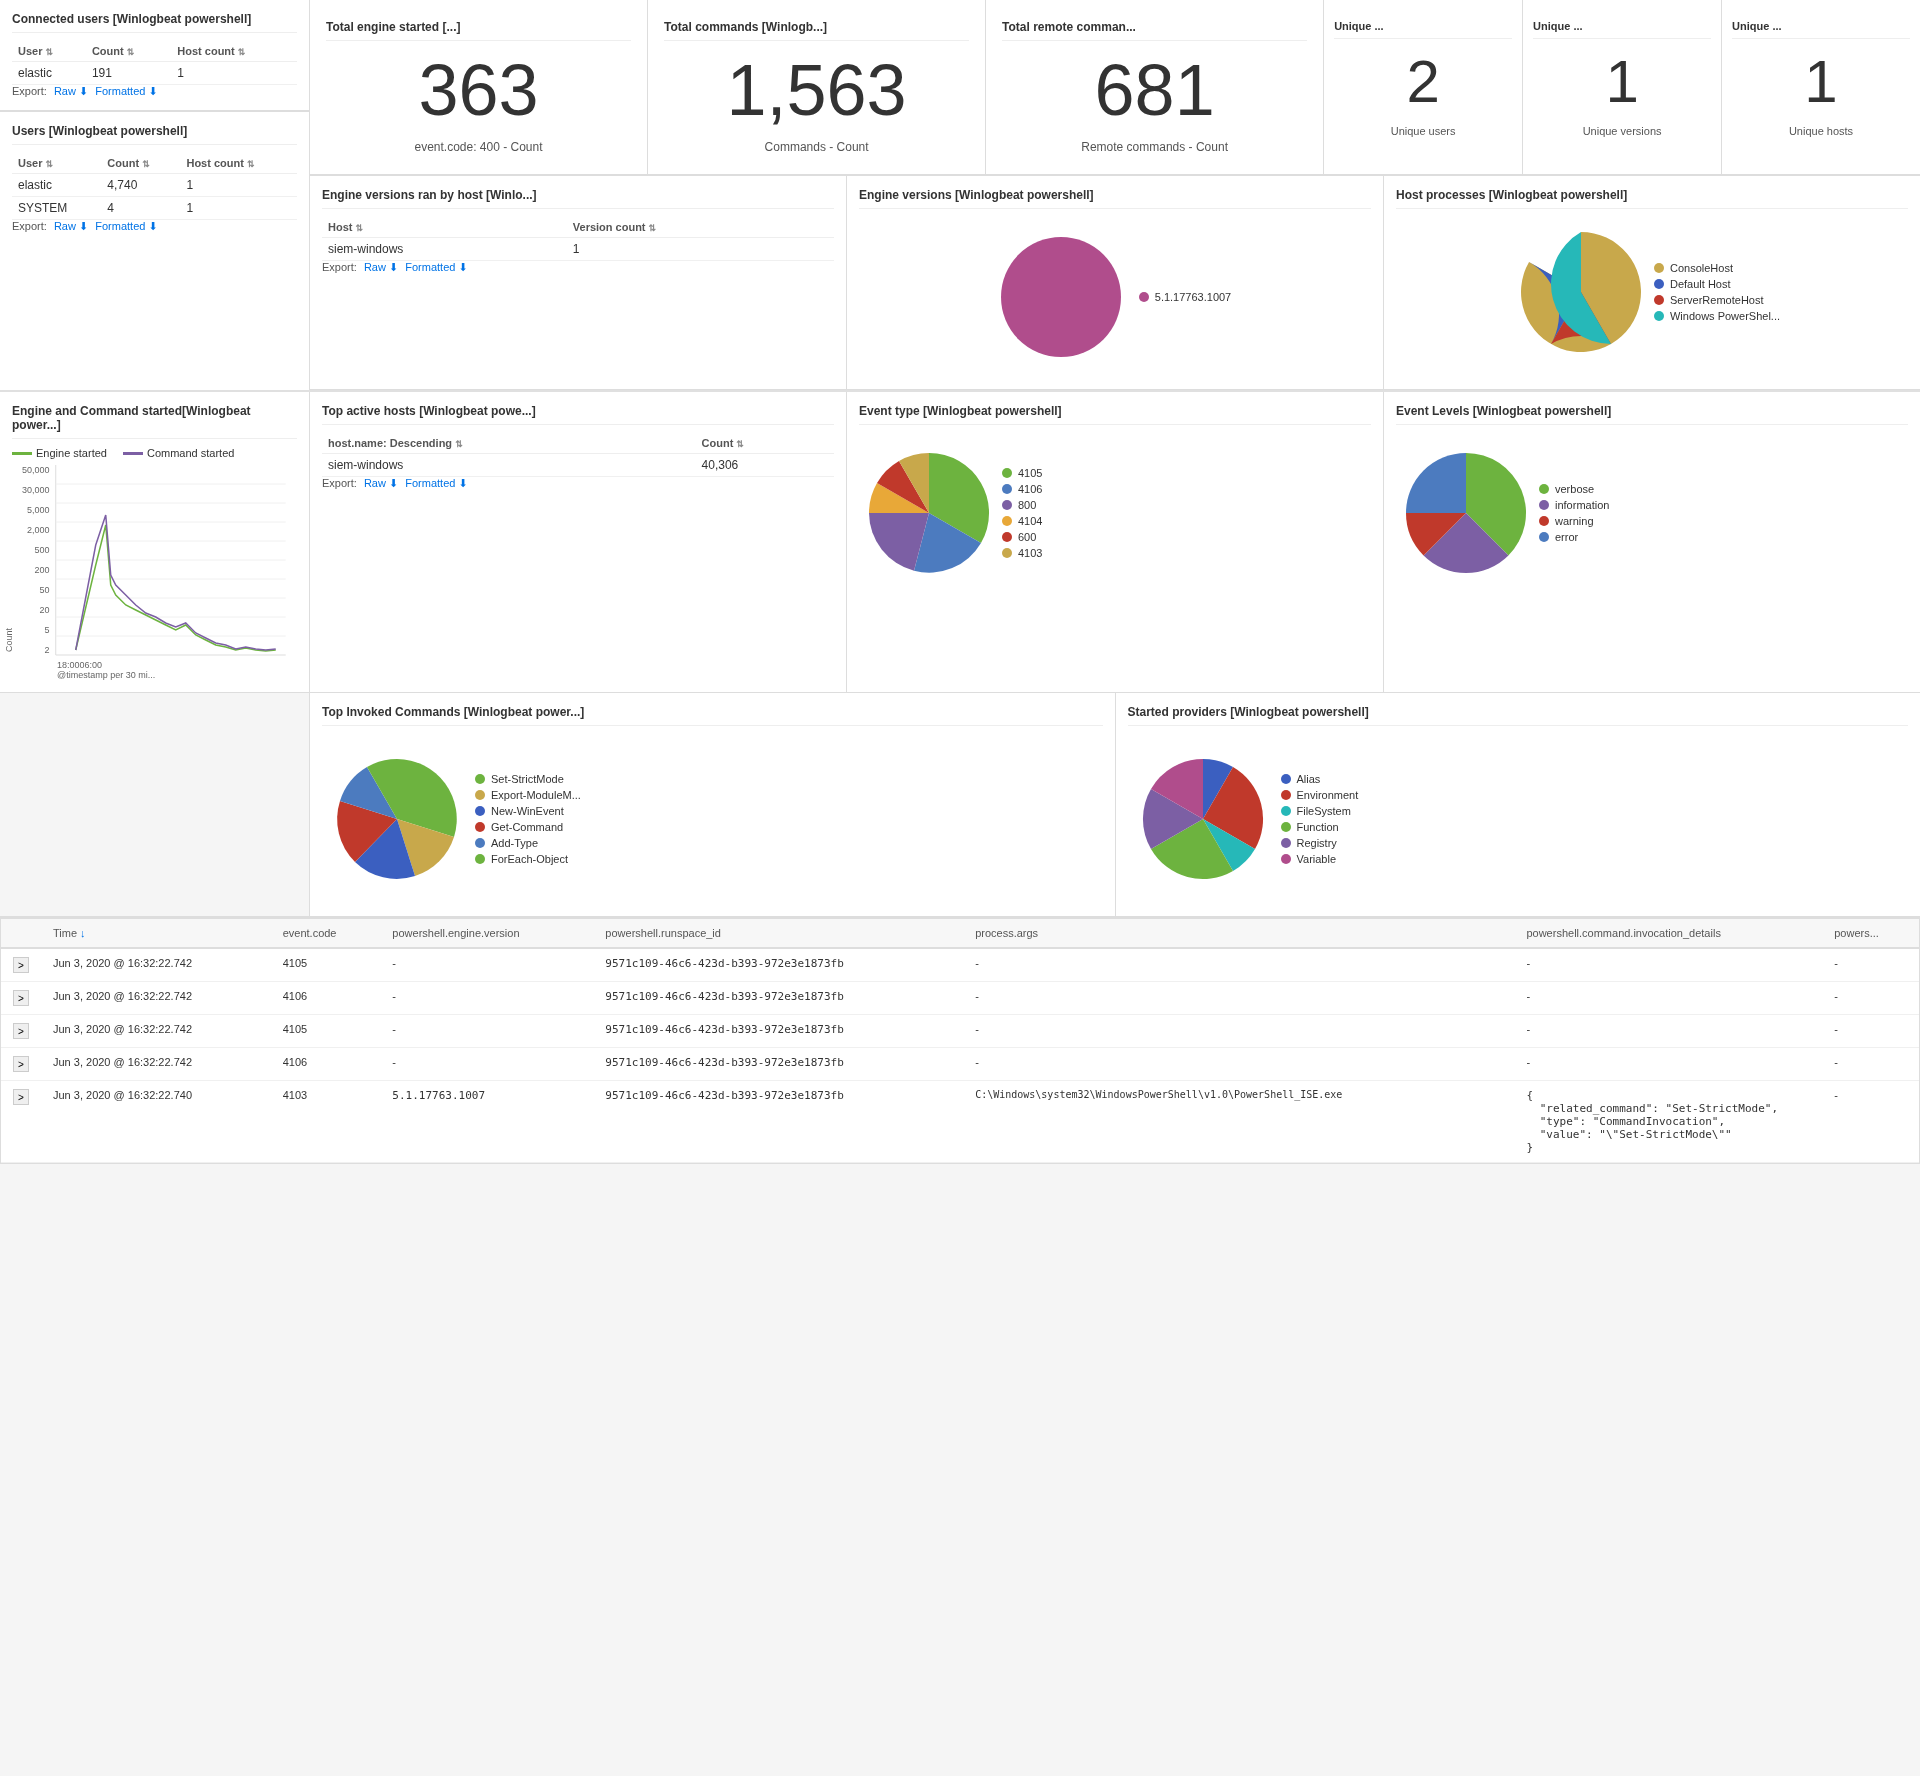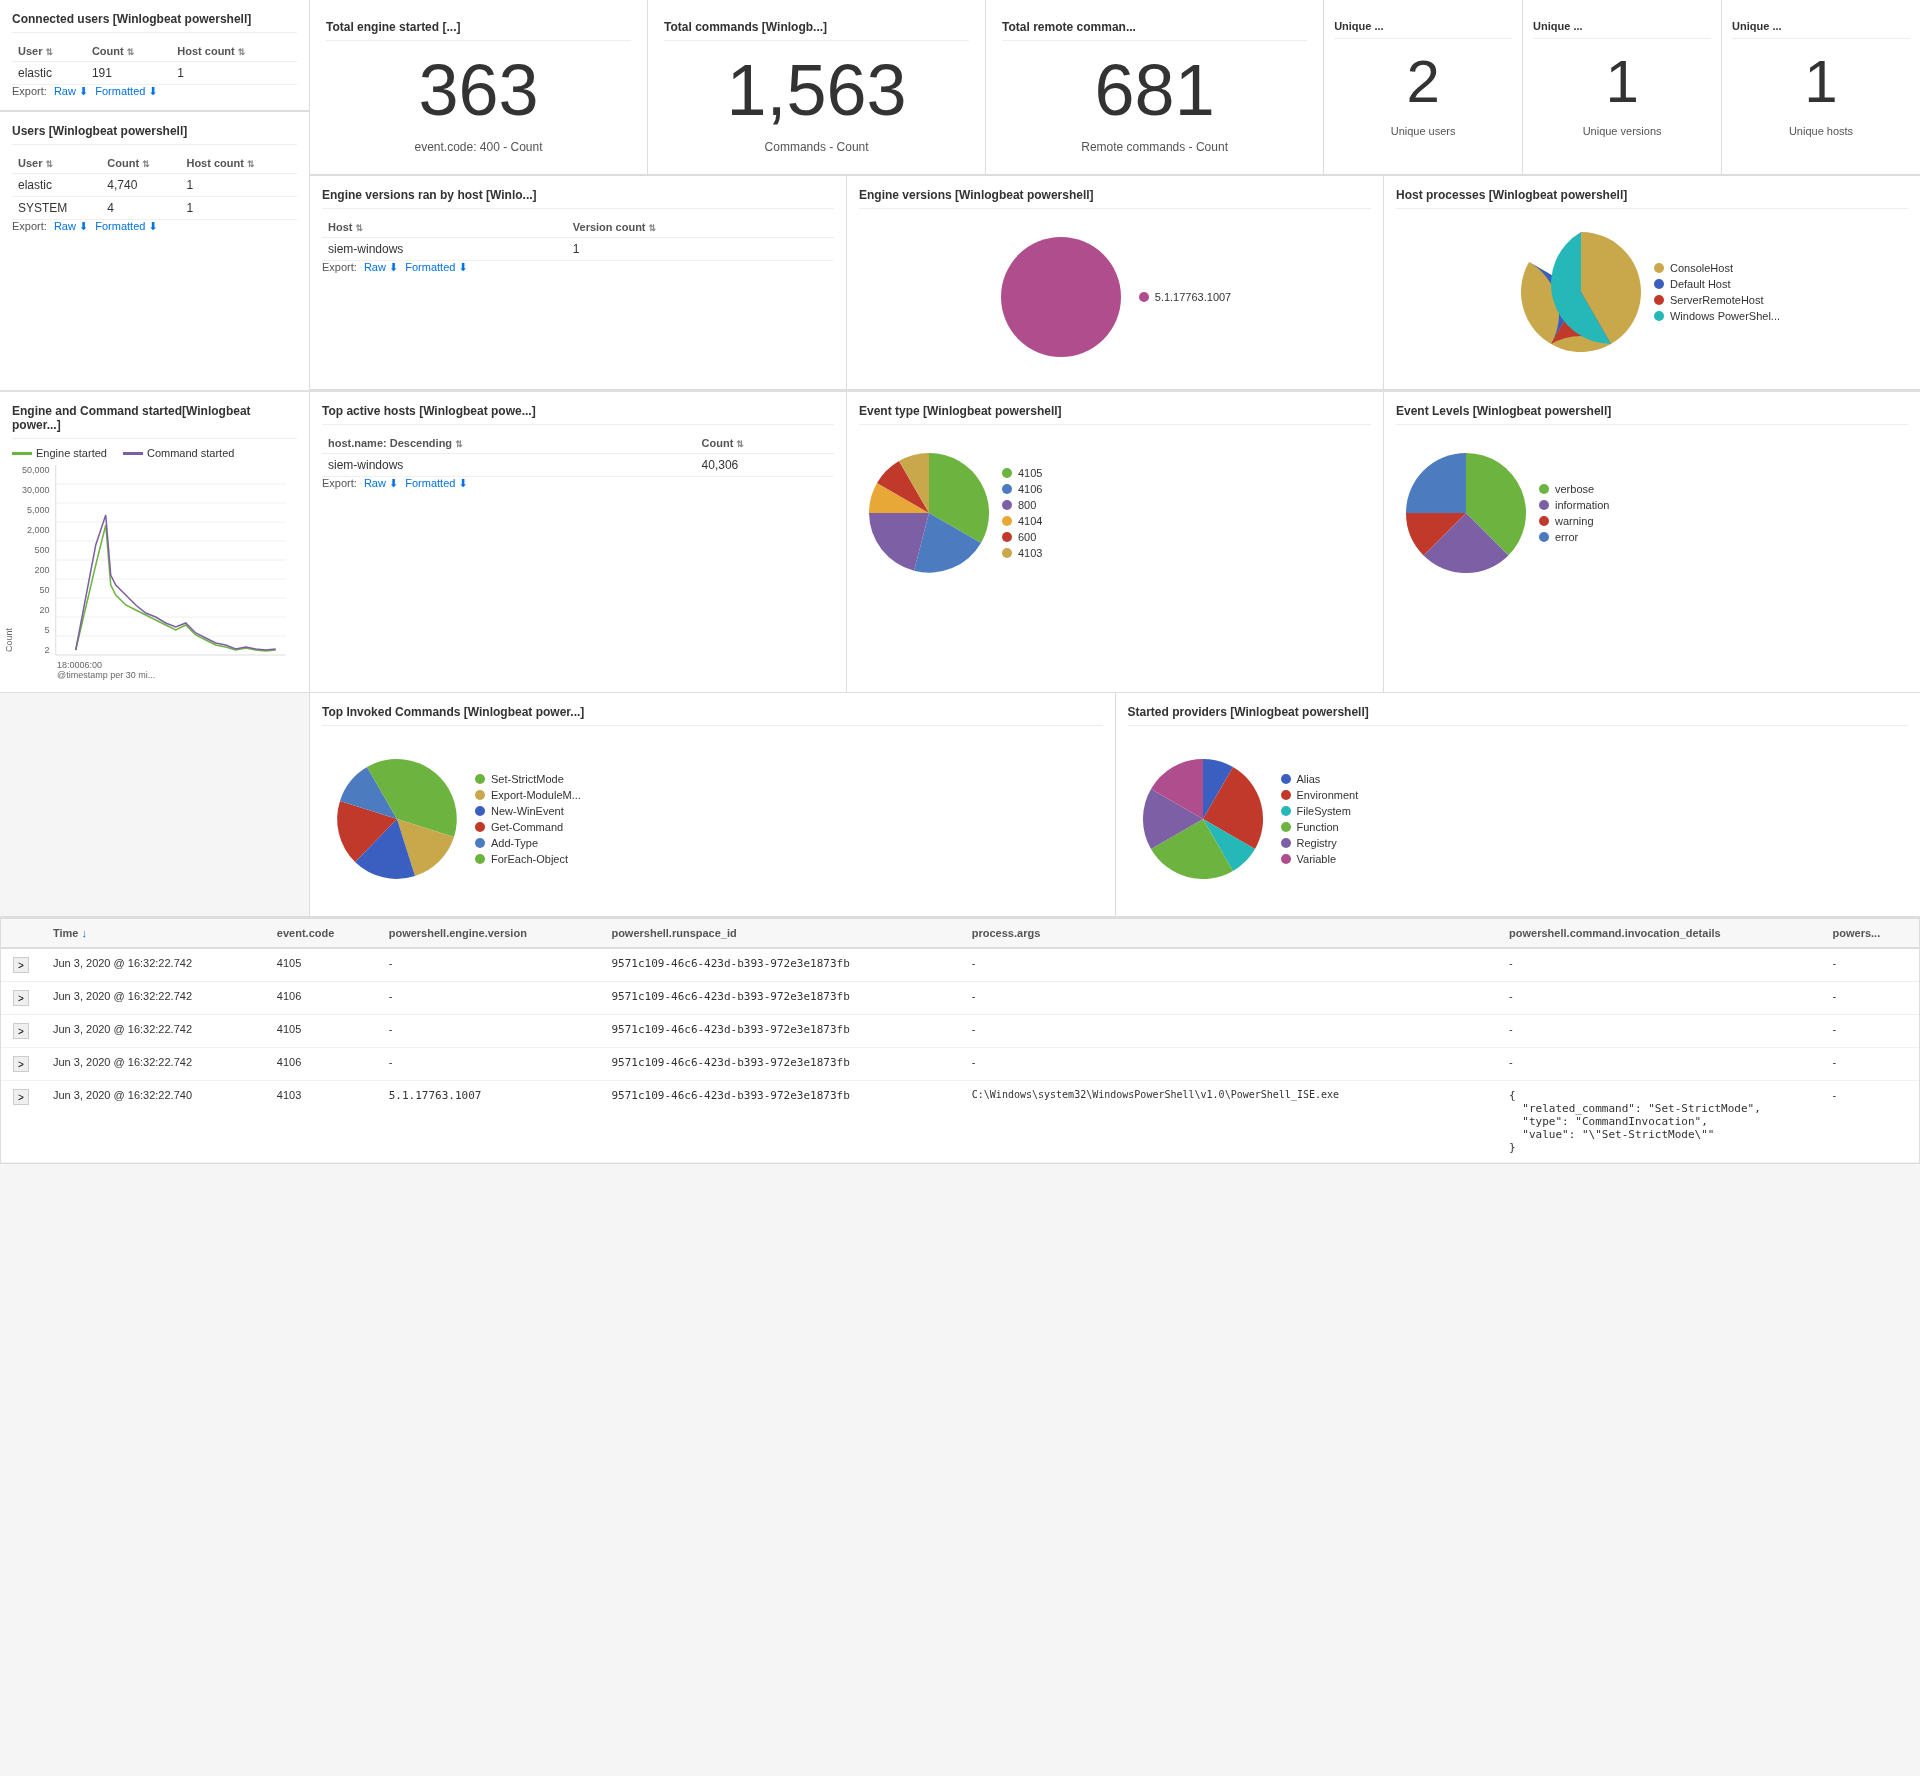--- a/index.html
+++ b/index.html
@@ -22,21 +22,21 @@
     .legend-item { display: flex; align-items: center; gap: 6px; }
     .legend-dot { width: 10px; height: 10px; border-radius: 50%; flex-shrink: 0; }
     
     
     .details-section { background: #fff; border: 1px solid #ddd; margin-top: 0; }
     .details-header { padding: 10px 12px; border-bottom: 1px solid #ddd; display: flex; justify-content: space-between; align-items: center; }
     .pagination { display: flex; align-items: center; gap: 8px; font-size: 12px; color: #333; }
     .pagination-btn { width: 24px; height: 24px; border: 1px solid #ddd; background: #fff; cursor: pointer; display: flex; align-items: center; justify-content: center; font-size: 14px; }
     
     .details-table { width: 100%; border-collapse: collapse; }
-    .details-table th { background: #f7f7f7; padding: 8px 12px; text-align: left; font-size: 11px; font-weight: 700; border-bottom: 2px solid #ddd; color: #555; }
+    .details-table th { background: #f7f7f7; padding: 8px 12px; text-align: left; font-size: 11px; font-weight: 400; border-bottom: 2px solid #ddd; color: #555; }
     .details-table td { padding: 8px 12px; font-size: 11px; border-bottom: 1px solid #f0f0f0; vertical-align: top; }
     .expand-btn { width: 16px; height: 16px; border: 1px solid #ccc; cursor: pointer; display: inline-flex; align-items: center; justify-content: center; font-size: 10px; }
     .sort-arrow { color: #0073e6; }
     
     .monospace { font-family: monospace; font-size: 11px; }
     .json-preview { font-family: monospace; font-size: 10px; max-width: 200px; white-space: pre-wrap; }
     
     .chart-legend { display: flex; gap: 16px; font-size: 11px; margin-bottom: 6px; }
     .chart-legend-item { display: flex; align-items: center; gap: 4px; }
     .chart-legend-line { width: 20px; height: 3px; }

